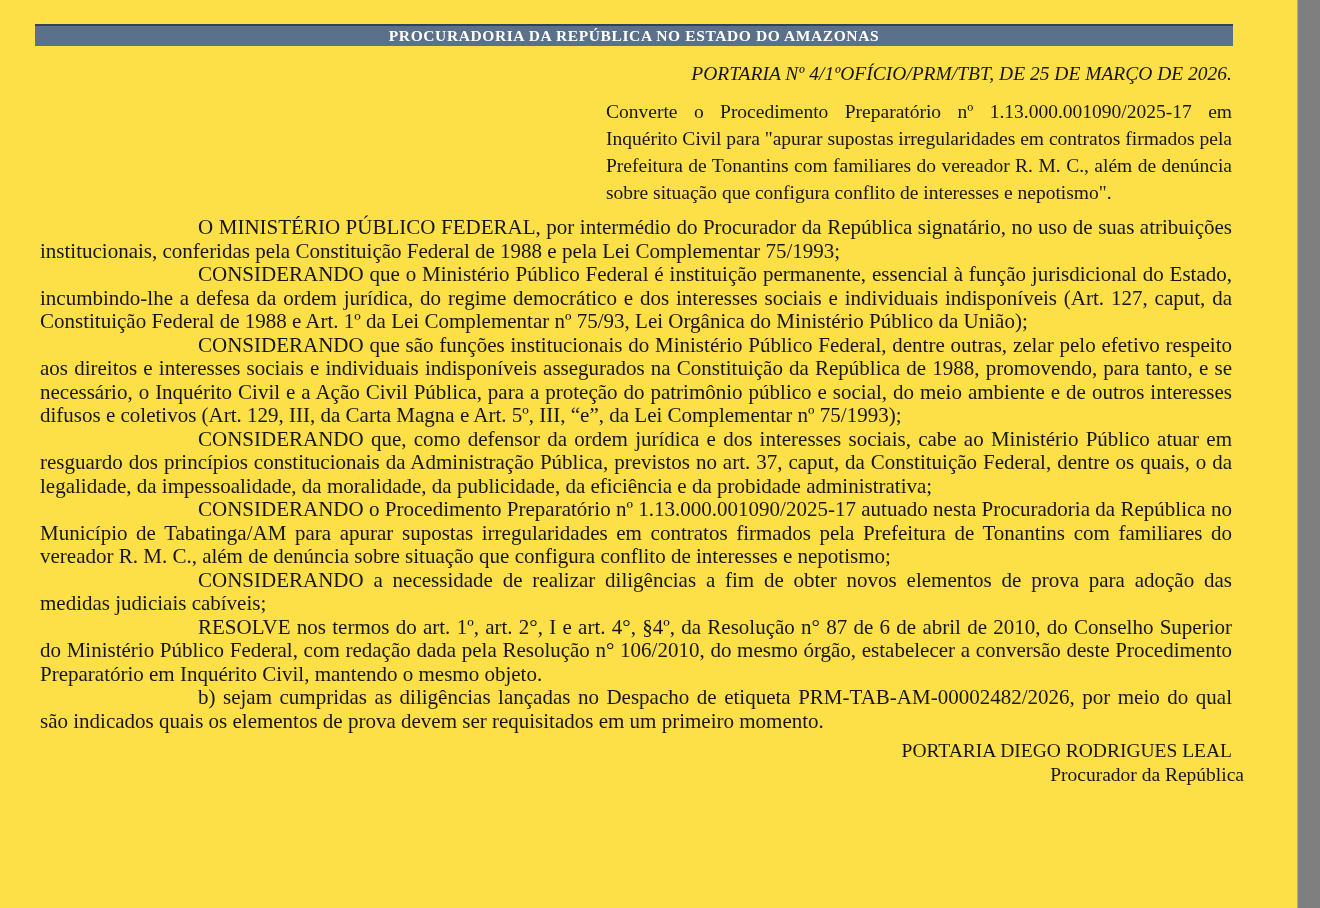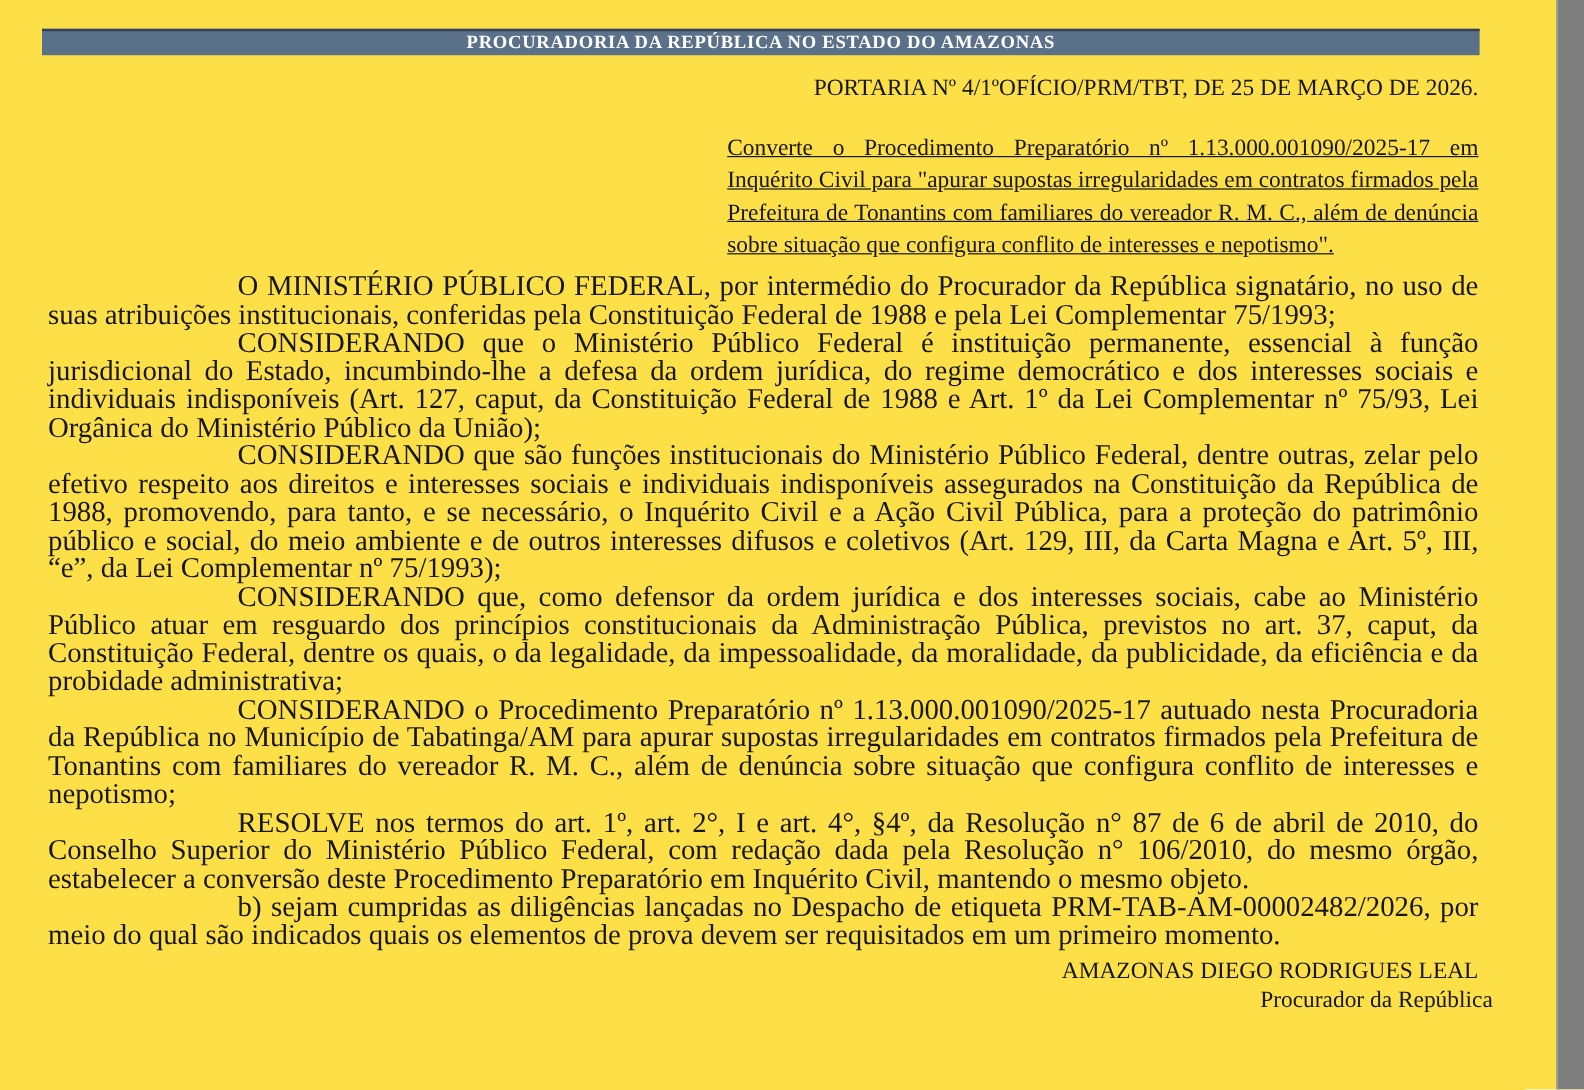--- a/index.html
+++ b/index.html
@@ -42,37 +42,37 @@
     position: absolute; left: 40px; top: 0;
     width: 1192px;
   }
 
   .portaria-title {
     margin-top: 62px;
     text-align: right;
     font-size: 19.5px;
     line-height: 24px;
     white-space: nowrap;
+    font-style: italic;
   }
 
   .ementa {
-    margin-top: 24px;
+    margin-top: 12px;
     margin-left: 566px;
     width: 626px;
     text-align: justify;
     font-size: 19.5px;
     line-height: 27px;
-    text-decoration: underline;
   }
 
   .body-text { margin-top: 10px; }
   .body-text p {
     text-indent: 158px;
     text-align: justify;
-    font-size: 24px;
+    font-size: 21px;
     line-height: 23.5px;
   }
 
   .signature {
     margin-top: 6px;
     text-align: right;
     font-size: 19.5px;
     line-height: 24px;
   }
   .signature .sig-role { margin-right: -12px; }
@@ -91,26 +91,27 @@
     <div class="portaria-title">PORTARIA Nº 4/1ºOFÍCIO/PRM/TBT, DE 25 DE MARÇO DE 2026.</div>
 
     <div class="ementa">Converte o Procedimento Preparatório nº 1.13.000.001090/2025-17 em Inquérito Civil para "apurar supostas irregularidades em contratos firmados pela Prefeitura de Tonantins com familiares do vereador R. M. C., além de denúncia sobre situação que configura conflito de interesses e nepotismo".</div>
 
     <div class="body-text">
       <p>O MINISTÉRIO PÚBLICO FEDERAL, por intermédio do Procurador da República signatário, no uso de suas atribuições institucionais, conferidas pela Constituição Federal de 1988 e pela Lei Complementar 75/1993;</p>
       <p>CONSIDERANDO que o Ministério Público Federal é instituição permanente, essencial à função jurisdicional do Estado, incumbindo-lhe a defesa da ordem jurídica, do regime democrático e dos interesses sociais e individuais indisponíveis (Art. 127, caput, da Constituição Federal de 1988 e Art. 1º da Lei Complementar nº 75/93, Lei Orgânica do Ministério Público da União);</p>
       <p>CONSIDERANDO que são funções institucionais do Ministério Público Federal, dentre outras, zelar pelo efetivo respeito aos direitos e interesses sociais e individuais indisponíveis assegurados na Constituição da República de 1988, promovendo, para tanto, e se necessário, o Inquérito Civil e a Ação Civil Pública, para a proteção do patrimônio público e social, do meio ambiente e de outros interesses difusos e coletivos (Art. 129, III, da Carta Magna e Art. 5º, III, “e”, da Lei Complementar nº 75/1993);</p>
       <p>CONSIDERANDO que, como defensor da ordem jurídica e dos interesses sociais, cabe ao Ministério Público atuar em resguardo dos princípios constitucionais da Administração Pública, previstos no art. 37, caput, da Constituição Federal, dentre os quais, o da legalidade, da impessoalidade, da moralidade, da publicidade, da eficiência e da probidade administrativa;</p>
       <p>CONSIDERANDO o Procedimento Preparatório nº 1.13.000.001090/2025-17 autuado nesta Procuradoria da República no Município de Tabatinga/AM para apurar supostas irregularidades em contratos firmados pela Prefeitura de Tonantins com familiares do vereador R. M. C., além de denúncia sobre situação que configura conflito de interesses e nepotismo;</p>
+      <p>CONSIDERANDO a necessidade de realizar diligências a fim de obter novos elementos de prova para adoção das medidas judiciais cabíveis;</p>
       <p>RESOLVE nos termos do art. 1º, art. 2°, I e art. 4°, §4º, da Resolução n° 87 de 6 de abril de 2010, do Conselho Superior do Ministério Público Federal, com redação dada pela Resolução n° 106/2010, do mesmo órgão, estabelecer a conversão deste Procedimento Preparatório em Inquérito Civil, mantendo o mesmo objeto.</p>
       <p>b) sejam cumpridas as diligências lançadas no Despacho de etiqueta PRM-TAB-AM-00002482/2026, por meio do qual são indicados quais os elementos de prova devem ser requisitados em um primeiro momento.</p>
     </div>
 
     <div class="signature">
-      <div class="sig-name">AMAZONAS DIEGO RODRIGUES LEAL</div>
+      <div class="sig-name">PORTARIA DIEGO RODRIGUES LEAL</div>
       <div class="sig-role">Procurador da República</div>
     </div>
 
   </div>
 
   <div class="right-gutter"></div>
 
 </div>
 
 </body></html>

